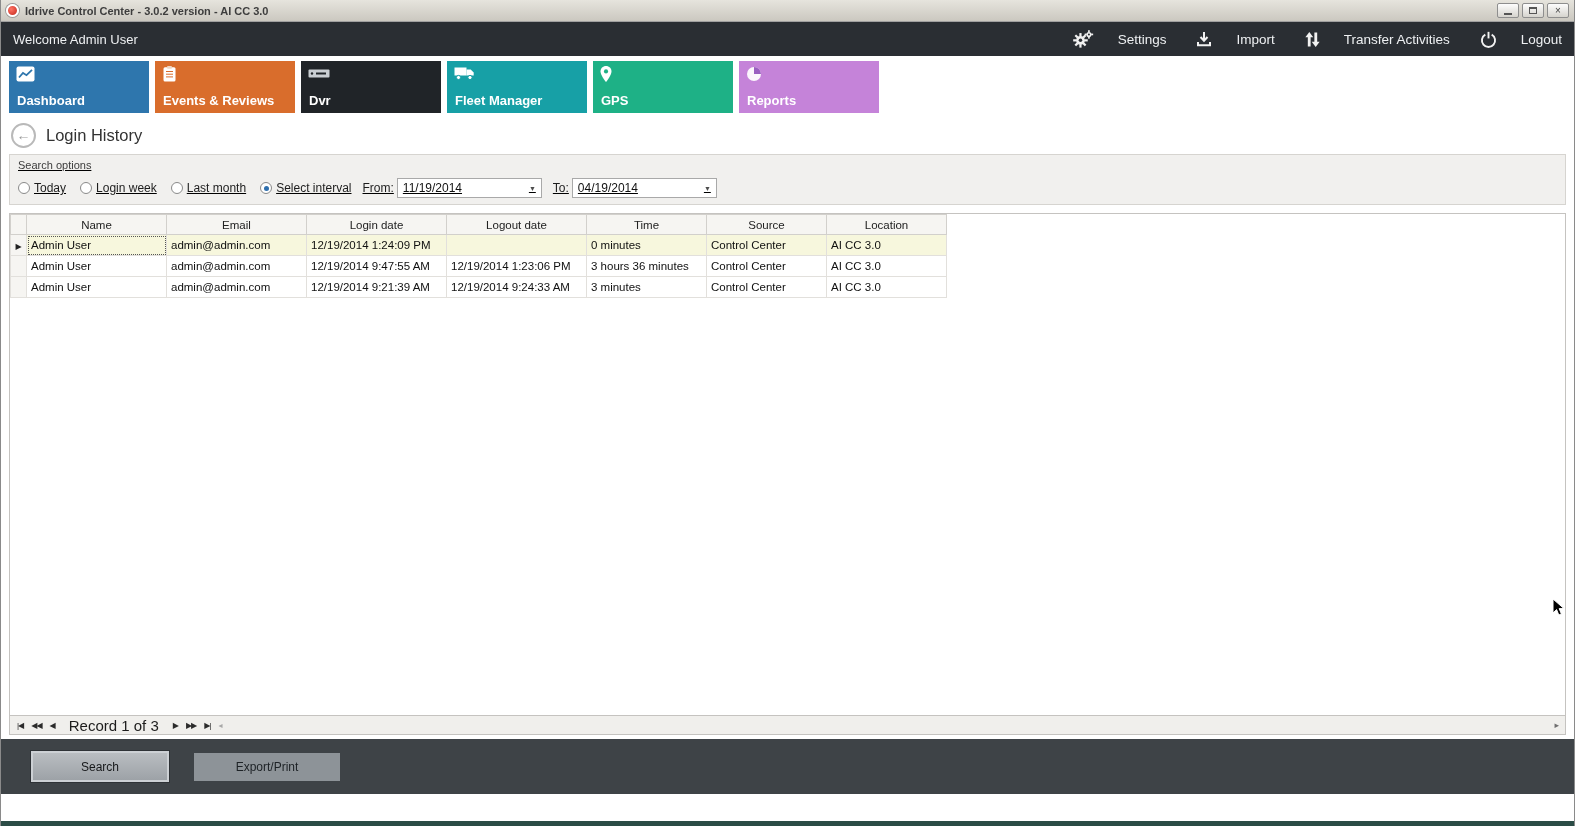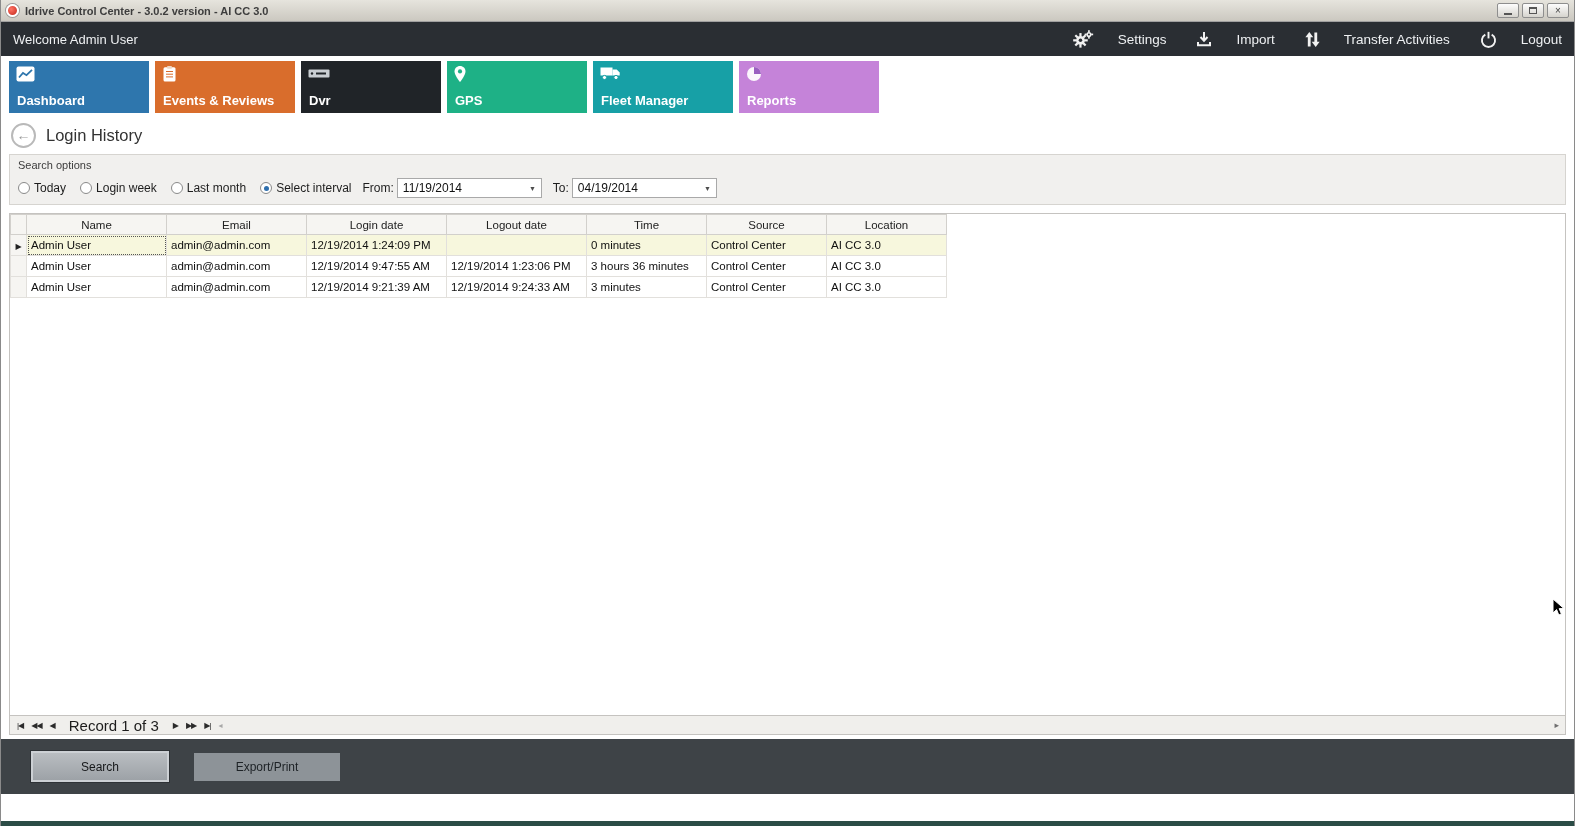--- a/index.html
+++ b/index.html
@@ -39,21 +39,21 @@
   .tile-icon { display:block; }
 
   
   .page-header { height:34px; display:flex; align-items:center; gap:10px; padding:2px 10px; }
   .back-btn { width:25px; height:25px; border-radius:50%; border:2px solid #b9b9b9;
     background:#fff; color:#9a9a9a; font-size:14px; line-height:1; display:flex;
     align-items:center; justify-content:center; cursor:pointer; }
   .page-title { font-size:16.5px; color:#333; }
 
   
-  .search-panel { margin:2px 8px 8px; border:1px solid #d6d4d0; background:#f1f0ee; padding:4px 8px 6px; }
+  .search-panel { margin:2px 8px 8px; border:1px solid #d6d4d0; background:#f1f0ee; padding:4px 8px 6px;text-decoration:underline; }
   .panel-title { font-size:11px; color:#3c3c3c; margin-bottom:7px; }
   .search-row { display:flex; align-items:center; gap:3px; font-size:12px; color:#1d1d1d; }
   .search-row + .search-row { margin-top:8px; }
   .radio-group { display:flex; align-items:center; gap:14px; margin-right:8px; }
   .radio-item { display:flex; align-items:center; gap:4px; cursor:pointer; }
   .radio { width:12px; height:12px; border-radius:50%; border:1px solid #8a8a8a;
     background:#fff; position:relative; flex:none; }
   .radio.checked::after { content:""; position:absolute; left:2.5px; top:2.5px;
     width:5px; height:5px; border-radius:50%; background:#2f6fad; }
   .combo { display:flex; align-items:stretch; background:#fff; border:1px solid #a9a9a9;
@@ -209,39 +209,39 @@
   <div class="tile" style="background: rgb(32, 36, 40);">
     <span class="tile-icon">
       <svg width="22" height="13" viewBox="0 0 22 13">
         <rect x="0.5" y="2.5" width="21" height="8" rx="1" fill="#c9ced2"></rect>
         <circle cx="4" cy="6.5" r="1.2" fill="#202428"></circle>
         <rect x="8" y="5.5" width="10" height="2" fill="#202428"></rect>
       </svg>
     </span>
     <span class="tile-label">Dvr</span>
   </div>
-  <div class="tile" style="background: rgb(30, 177, 134);">
-    <span class="tile-icon">
-      <svg width="12" height="16" viewBox="0 0 12 16">
-        <path d="M6 0C2.9 0 0.5 2.4 0.5 5.4 0.5 9.4 6 16 6 16s5.5-6.6 5.5-10.6C11.5 2.4 9.1 0 6 0z" fill="#ffffff"></path>
-        <circle cx="6" cy="5.4" r="2.1" fill="#1eb186"></circle>
-      </svg>
-    </span>
-    <span class="tile-label">GPS</span>
-  </div>
   <div class="tile" style="background: rgb(23, 160, 166);">
     <span class="tile-icon">
       <svg width="21" height="15" viewBox="0 0 21 15">
         <rect x="0.5" y="1.5" width="12" height="8" fill="#ffffff"></rect>
         <path d="M12.5 3.5h4.2l3 3v3h-7.2z" fill="#ffffff"></path>
         <circle cx="4.5" cy="11.5" r="2.1" fill="#ffffff" stroke="#17a0a6" stroke-width="1"></circle>
         <circle cx="16" cy="11.5" r="2.1" fill="#ffffff" stroke="#17a0a6" stroke-width="1"></circle>
       </svg>
     </span>
     <span class="tile-label">Fleet Manager</span>
+  </div>
+  <div class="tile" style="background: rgb(30, 177, 134);">
+    <span class="tile-icon">
+      <svg width="12" height="16" viewBox="0 0 12 16">
+        <path d="M6 0C2.9 0 0.5 2.4 0.5 5.4 0.5 9.4 6 16 6 16s5.5-6.6 5.5-10.6C11.5 2.4 9.1 0 6 0z" fill="#ffffff"></path>
+        <circle cx="6" cy="5.4" r="2.1" fill="#1eb186"></circle>
+      </svg>
+    </span>
+    <span class="tile-label">GPS</span>
   </div>
   <div class="tile" style="background: rgb(197, 131, 217);">
     <span class="tile-icon">
       <svg width="16" height="16" viewBox="0 0 16 16">
         <circle cx="8" cy="8" r="7" fill="#ffffff" opacity="0.92"></circle>
         <path d="M8 8V1a7 7 0 0 1 7 7z" fill="#9a5ec0"></path>
       </svg>
     </span>
     <span class="tile-label">Reports</span>
   </div>

